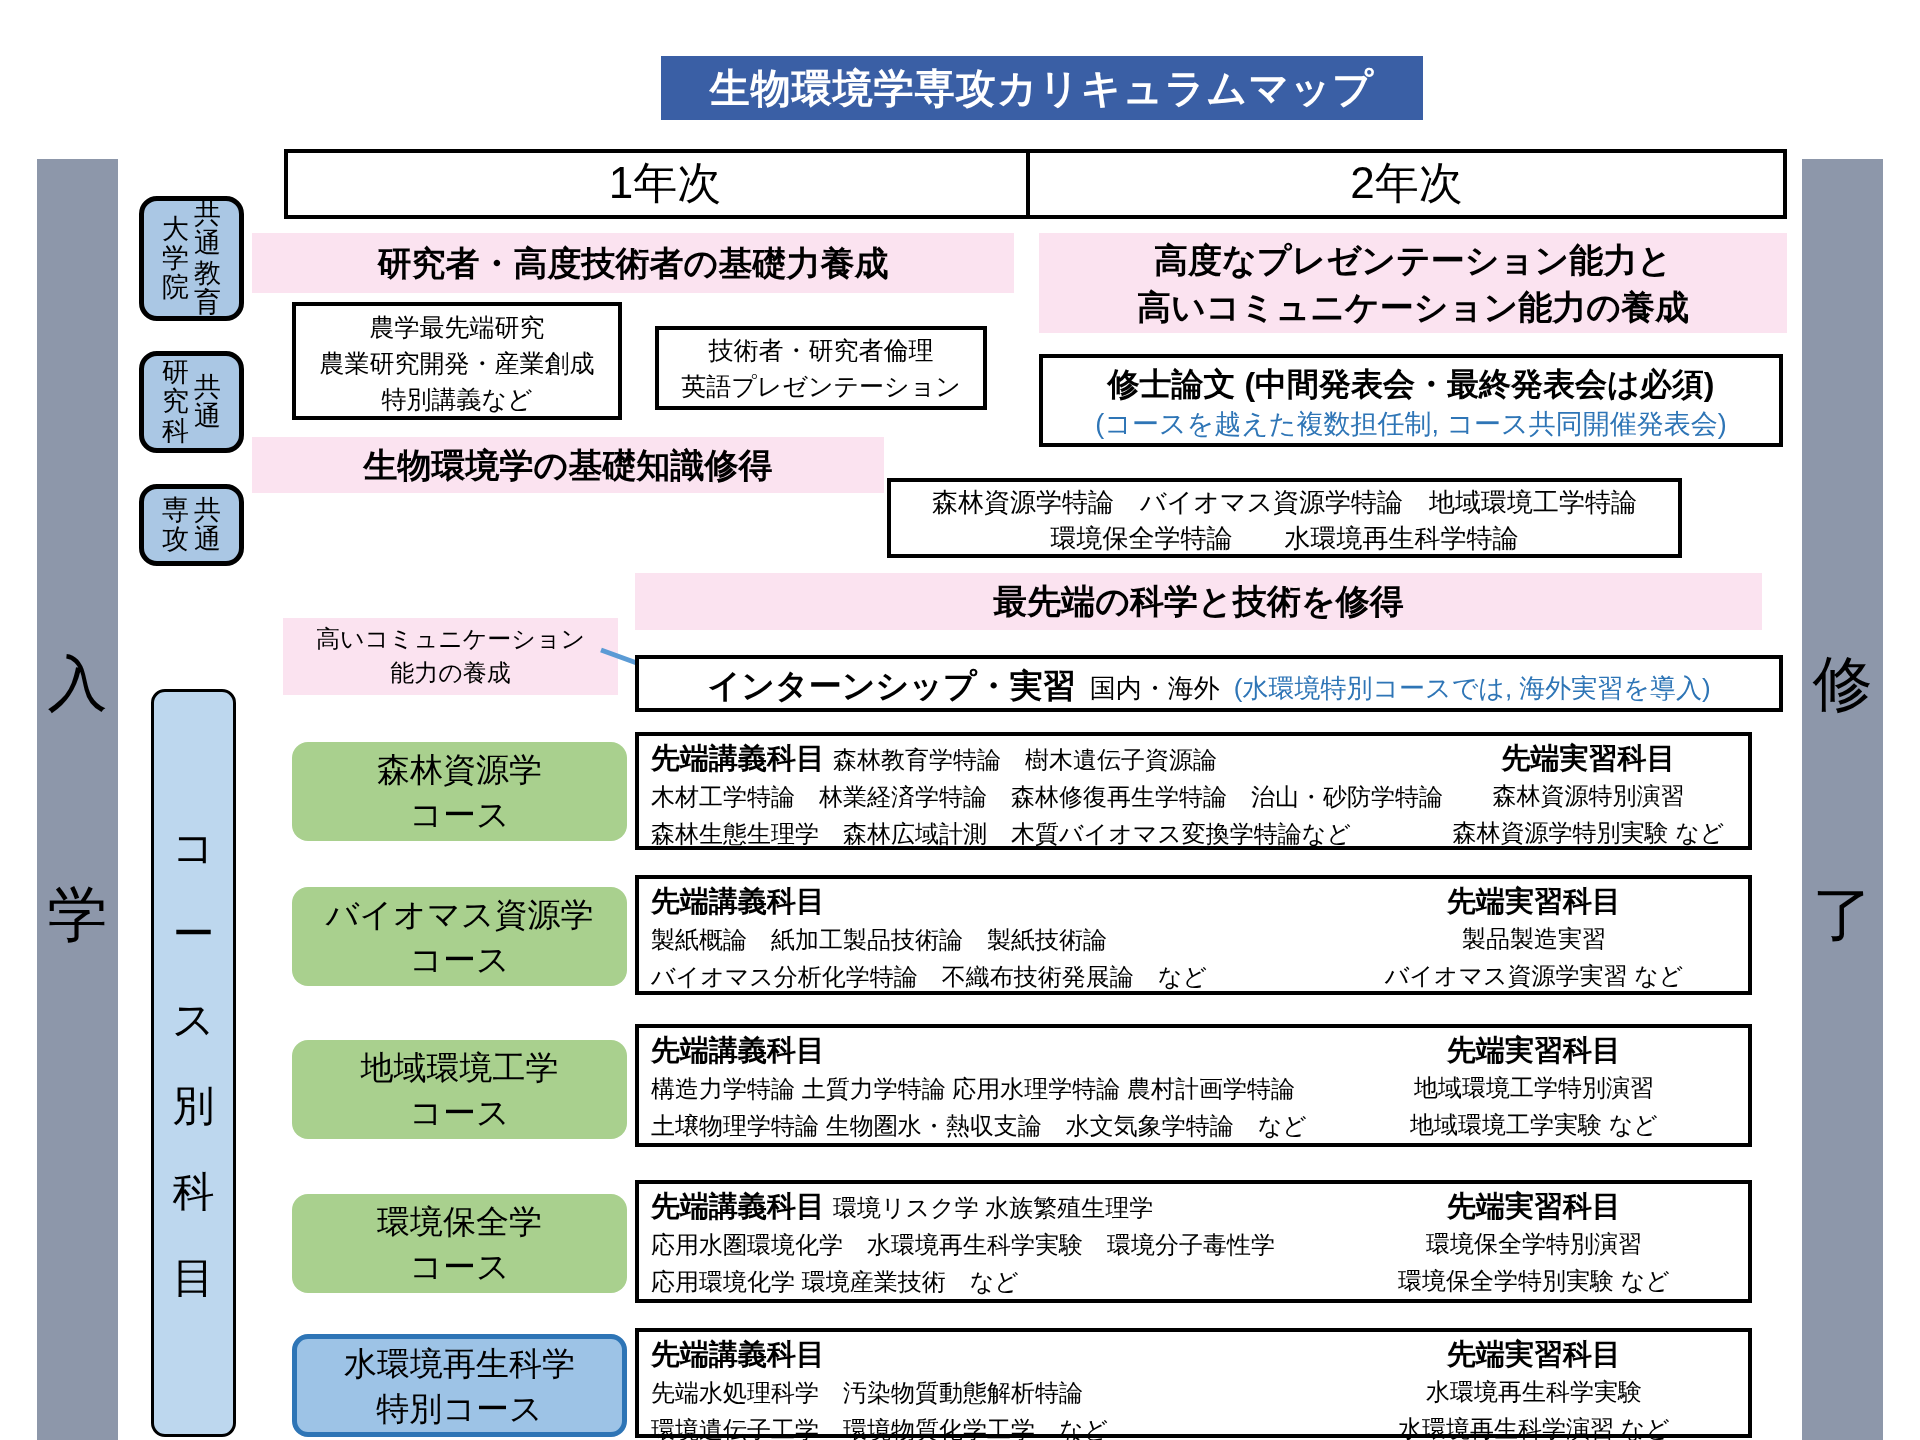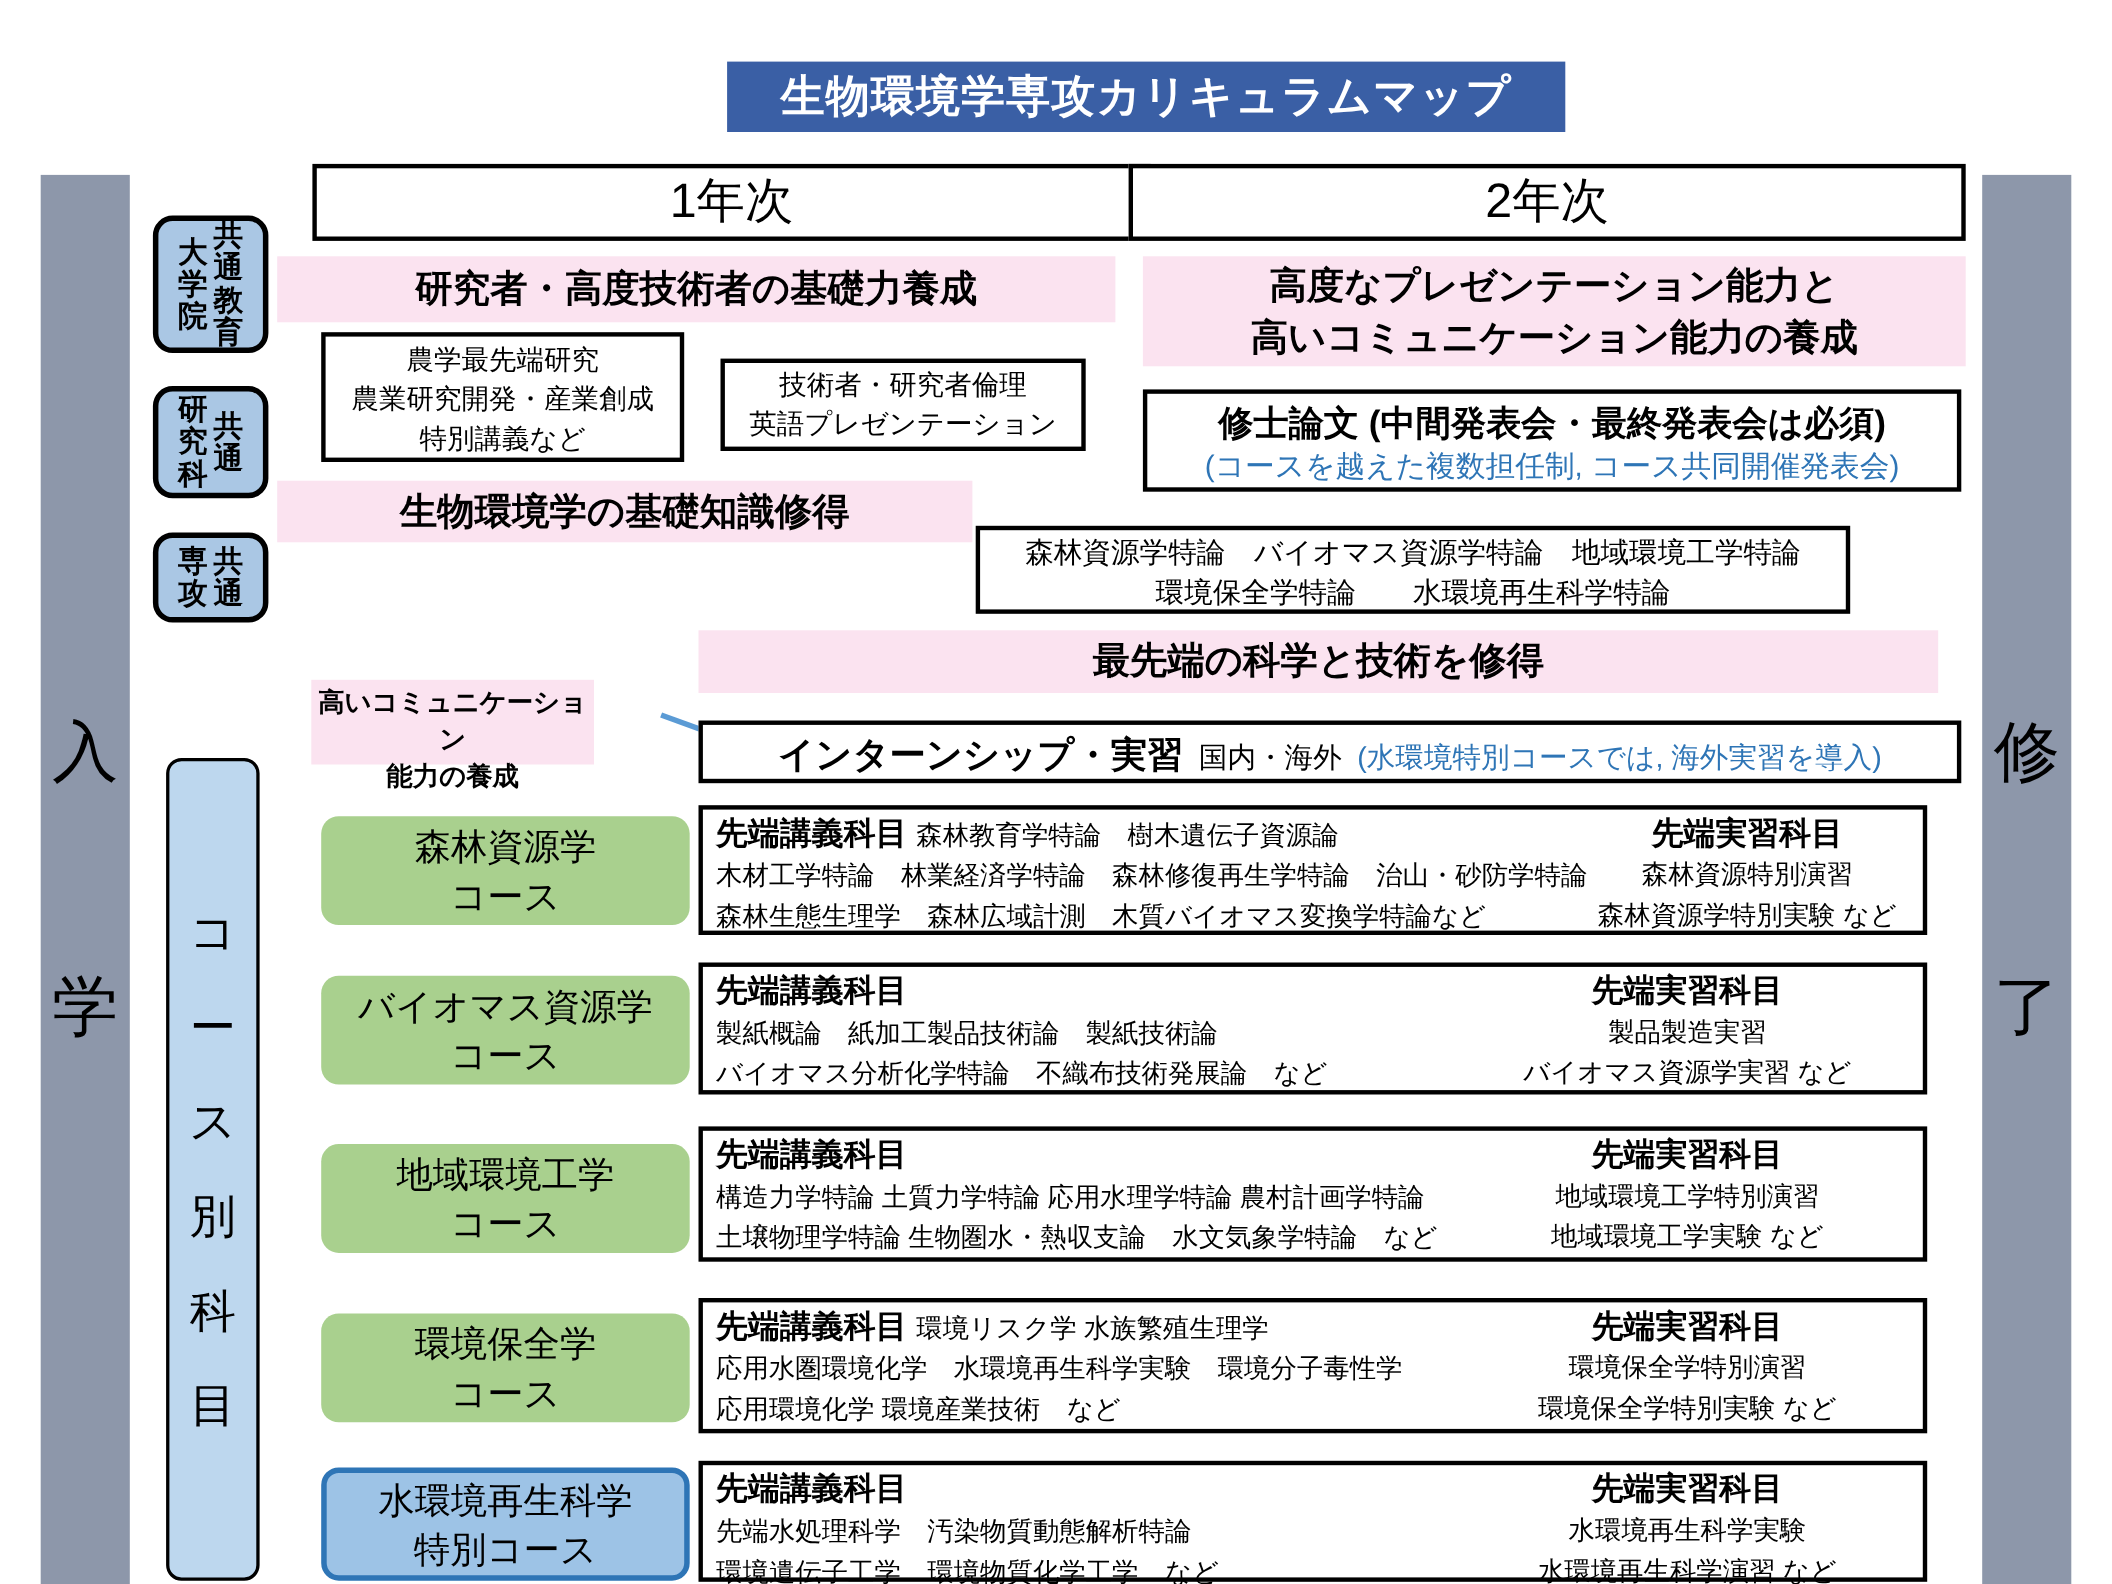--- a/index.html
+++ b/index.html
@@ -19,38 +19,38 @@
 
   .year-hdr { top:149px; height:70px; background:#fff; border:4px solid #000;
     font-size:44px; text-align:center; line-height:60px; font-weight:normal; }
   .year-hdr.y1 { left:252px; width:762px;margin-left:32px; }
   .year-hdr.y2 { left:1026px; width:761px; }
 
   .admin-box { left:139px; width:105px; background:#aac7e4; border:5px solid #000; border-radius:18px;
     display:flex; align-items:center; justify-content:center; }
   .vcols { display:flex; flex-direction:row; align-items:center; justify-content:center; gap:2px; }
   .vcol { display:inline-block; width:1.12em; word-break:break-all; line-height:1.08;
-    font-size:27px; font-weight:bold; text-align:center; }
+    font-size:27px; font-weight:normal; text-align:center; }
 
   .pink { background:#fbe3f0; }
   .banner { font-weight:bold; text-align:center; }
   .banner.research { left:252px; top:233px; width:762px; height:60px; font-size:34px; line-height:60px; }
   .banner.presentation { left:1039px; top:233px; width:748px; height:100px; font-size:34px; line-height:47px; padding-top:4px; }
   .banner.foundation { left:252px; top:437px; width:632px; height:56px; font-size:34px; line-height:56px; }
   .banner.advanced { left:635px; top:573px; width:1127px; height:57px; font-size:34px; line-height:57px; }
 
   .wbox { background:#fff; border:4px solid #000; text-align:center; }
   .agri-box { left:292px; top:302px; width:330px; height:118px; font-size:25px; line-height:36px; padding-top:3px; }
   .ethics-box { left:655px; top:326px; width:332px; height:84px; font-size:25px; line-height:36px; padding-top:2px; }
   .thesis-box { left:1039px; top:354px; width:744px; height:93px; padding-top:4px; }
   .thesis-main { font-size:32px; font-weight:bold; line-height:44px; }
   .thesis-sub { font-size:27px; color:#2e75b6; line-height:36px; }
   .tokuron-box { left:887px; top:478px; width:795px; height:80px; font-size:26px; line-height:36px; padding-top:2px; }
 
-  .comm-box { left:283px; top:618px; width:257px; height:77px; font-size:24px; font-weight:bold;
+  .comm-box { left:283px; top:618px; width:335px; height:77px; font-size:24px; font-weight:normal;
     text-align:center; line-height:34px; padding-top:4px; }
 
   .intern-box { left:635px; top:655px; width:1148px; height:57px; display:flex; align-items:baseline;
     justify-content:center; gap:14px; padding-top:5px; }
   .intern-bold { font-size:33px; font-weight:bold; }
   .intern-plain { font-size:26px; }
   .intern-blue { font-size:26px; color:#2e75b6; }
 
   .course-col { left:151px; top:689px; width:85px; height:748px; background:#bdd7ee; border:3px solid #000;
     border-radius:14px; display:flex; align-items:center; justify-content:center; }

